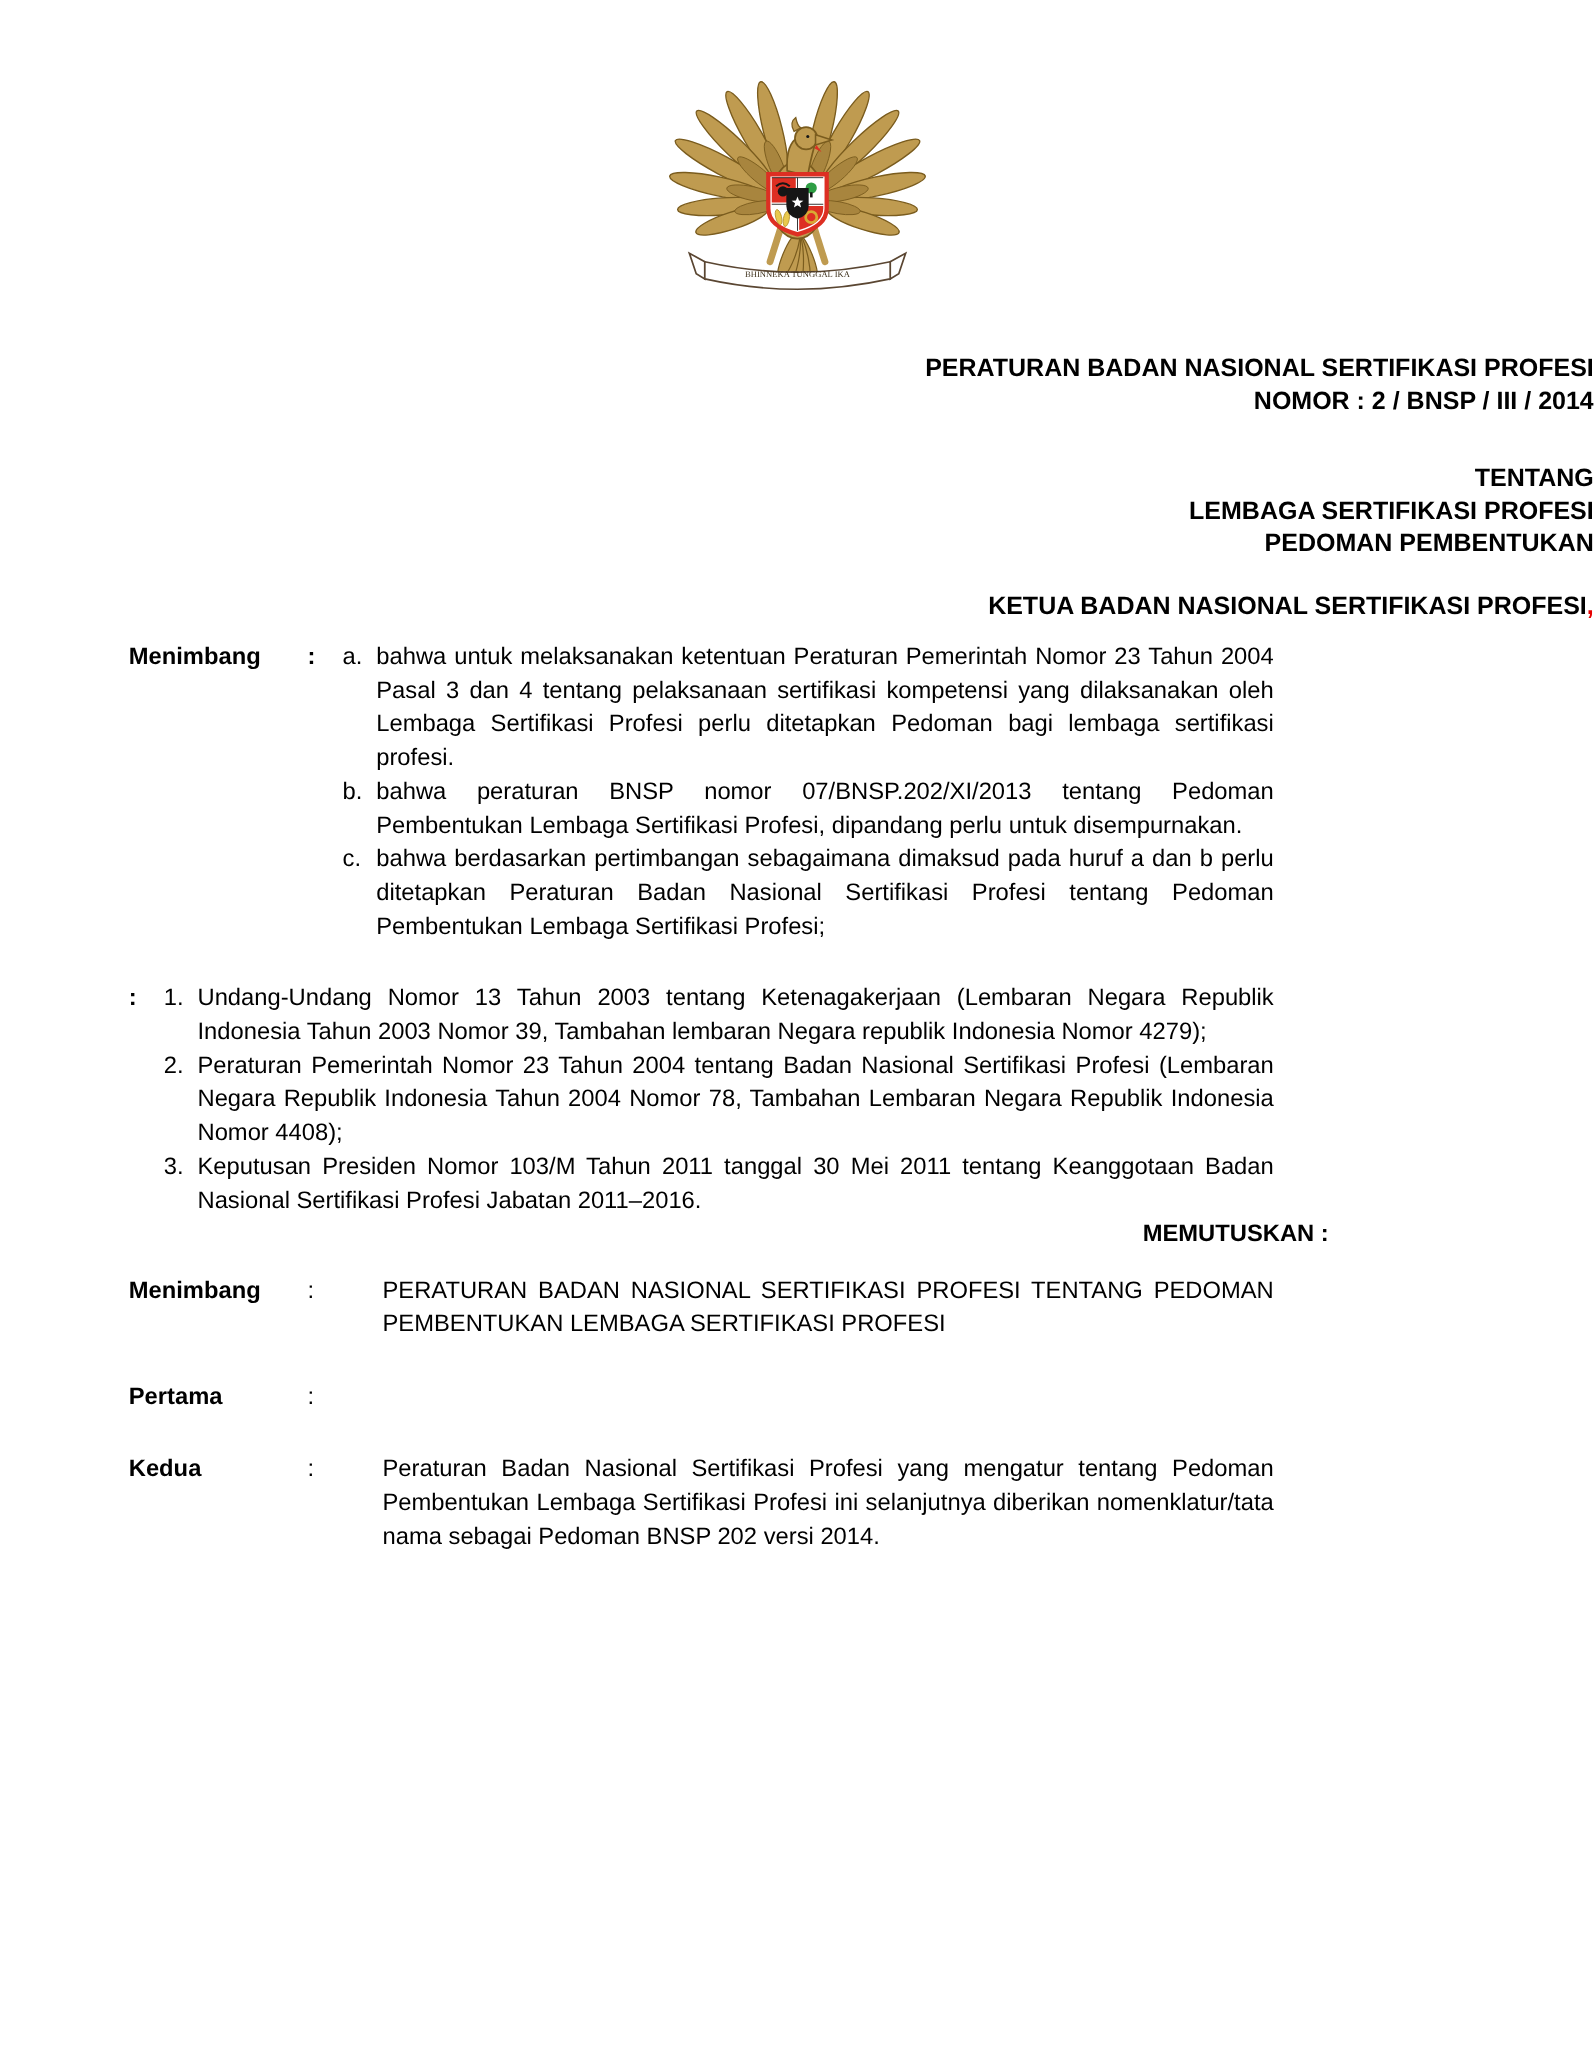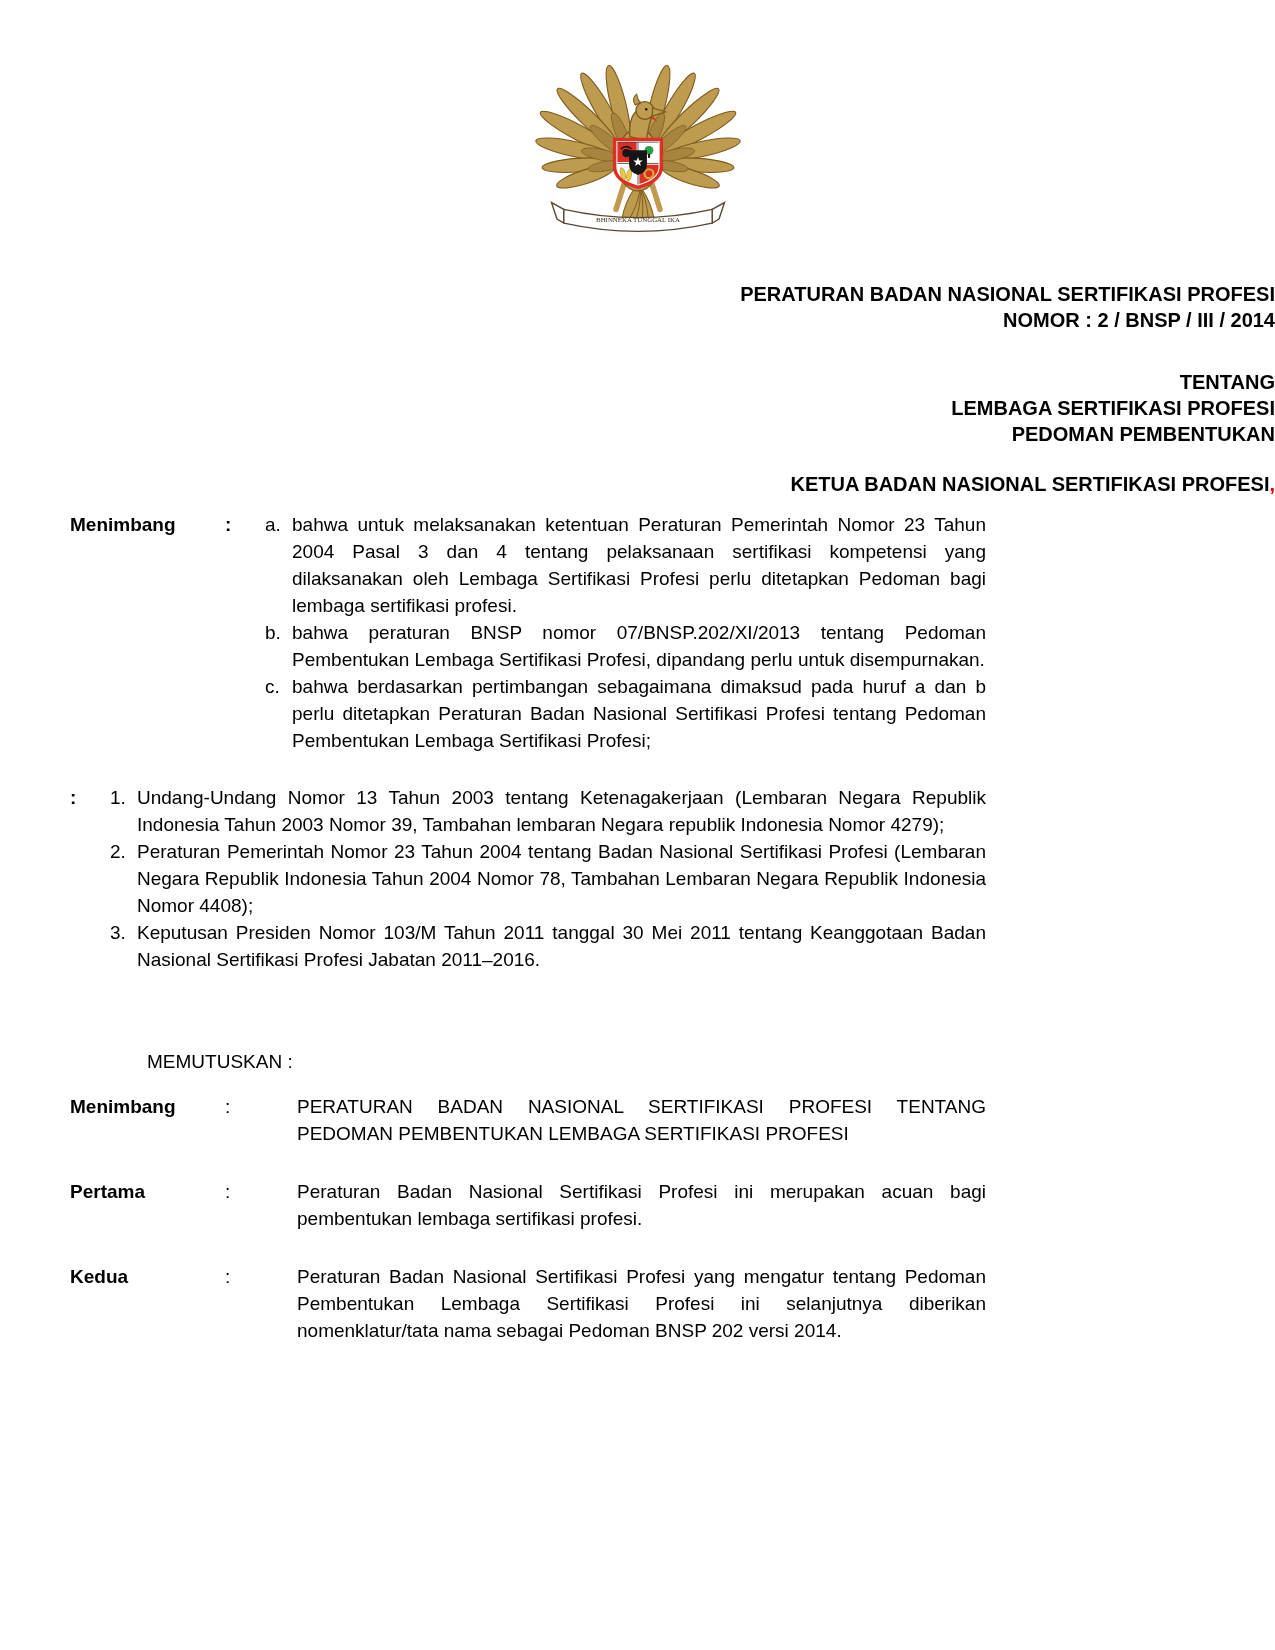--- a/index.html
+++ b/index.html
@@ -17,34 +17,34 @@
   .emblem-wrap { padding-top: 46px; text-align: center; }
   .emblem-svg { width: 220px; height: 206px; }
 
   .h { text-align: right; font-weight: bold; font-size: 20px; line-height: 26px; }
   .title-block { margin-top: 22px; }
   .tentang-block { margin-top: 36px; }
   .rahmat-block { margin-top: 25px; }
   .ketua-block { margin-top: 24px; }
   .red { color: #e60000; }
 
-  .clause { display: flex; margin-left: 70px; width: 916px; gap: 12px; }
+  .clause { display: flex; margin-left: 103px; width: 916px; }
   .c-label { width: 143px; flex: none; font-weight: bold; }
   .c-colon { width: 28px; flex: none; font-weight: bold; }
   .c-body { flex: 1; }
 
   .li { display: flex; }
   .li-marker { width: 27px; flex: none; }
   .li-text { flex: 1; text-align: justify; }
 
   .menimbang-row { margin-top: 14px; }
   .mengingat-row { margin-top: 30px; }
 
-  .memutuskan { margin-top: 75px; margin-left: 147px; width: 916px;
-    text-align: left; font-weight: normal; font-size: 19px; line-height: 27px; }
+  .memutuskan { margin-left: 147px; width: 916px;
+    text-align: right; font-weight: bold; font-size: 19px; line-height: 27px; }
 
   .decision .c-colon { width: 60px; font-weight: normal; }
   .decision .c-body { text-align: justify; }
   .decision-0 { margin-top: 18px; }
   .decision-1 { margin-top: 31px; }
   .decision-2 { margin-top: 31px; }
 </style>
 </head>
 <body>
 
@@ -249,21 +249,20 @@
 
   <div class="clause decision decision-0">
     <div class="c-label">Menimbang</div>
     <div class="c-colon">:</div>
     <div class="c-body">PERATURAN BADAN NASIONAL SERTIFIKASI PROFESI TENTANG PEDOMAN PEMBENTUKAN LEMBAGA SERTIFIKASI PROFESI</div>
   </div>
 
   <div class="clause decision decision-1">
     <div class="c-label">Pertama</div>
     <div class="c-colon">:</div>
-    <div class="c-body">Peraturan Badan Nasional Sertifikasi Profesi ini merupakan acuan bagi pembentukan lembaga sertifikasi profesi.</div>
   </div>
 
   <div class="clause decision decision-2">
     <div class="c-label">Kedua</div>
     <div class="c-colon">:</div>
     <div class="c-body">Peraturan Badan Nasional Sertifikasi Profesi yang mengatur tentang Pedoman Pembentukan Lembaga Sertifikasi Profesi ini selanjutnya diberikan nomenklatur/tata nama sebagai Pedoman BNSP 202 versi 2014.</div>
   </div>
 
 </div>
 

